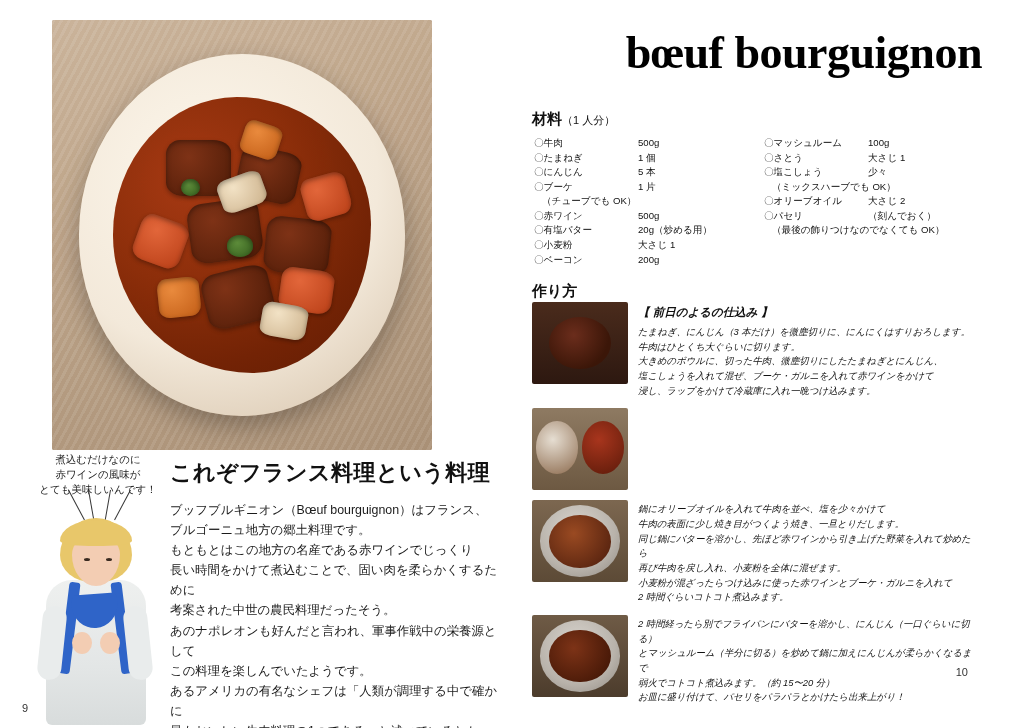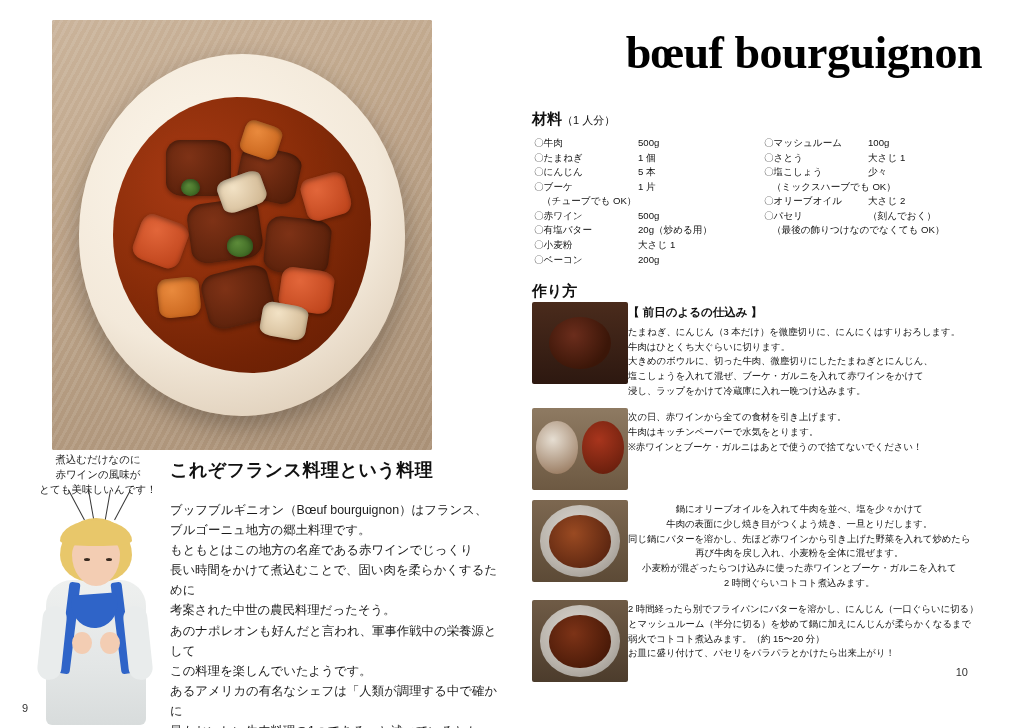--- a/index.html
+++ b/index.html
@@ -71,21 +71,21 @@
   .hero-photo .mat-lines {
     position: absolute; inset: 0;
     background-image: repeating-linear-gradient(118deg, rgba(255,255,255,0.05) 0 3px, rgba(0,0,0,0.05) 3px 7px);
     mix-blend-mode: overlay;
   }
 
   .headline-jp {
     position: absolute;
     left: 170px; top: 458px;
     width: 330px;
-    font-size: 18px;
+    font-size: 22px;
     font-weight: 700;
     letter-spacing: 0.5px;
     color: #111;
   }
   .body-jp {
     position: absolute;
     left: 170px; top: 500px;
     width: 335px;
     font-size: 12.4px;
     line-height: 1.62;
@@ -222,21 +222,23 @@
   .ing-row .qt { white-space: nowrap; }
   .ing-note { padding-left: 8px; color: #111; }
 
   .steps {
     position: absolute;
     left: 50px; top: 302px;
     width: 448px;
   }
   .step {
     display: flex;
+    gap: 10px;
     margin-bottom: 10px;
+    font-style: italic;
   }
   .step-photo {
     width: 96px; height: 82px;
     flex: 0 0 96px;
     border-radius: 2px;
     overflow: hidden;
     position: relative;
     background: #6b4a33;
   }
   .step-photo .pot {
@@ -435,34 +437,29 @@
 塩こしょうを入れて混ぜ、ブーケ・ガルニを入れて赤ワインをかけて
 浸し、ラップをかけて冷蔵庫に入れ一晩つけ込みます。</p>
         </div>
       </div>
 
       <div class="step">
         <div class="step-photo sp2">
           <div class="pot" style="left:4%;top:16%;width:44%;height:64%;background:radial-gradient(circle at 40% 35%,#e6ded2,#8c6a4d);"></div>
           <div class="pot" style="left:52%;top:16%;width:44%;height:64%;background:radial-gradient(circle at 40% 35%,#a8351d,#5c1a09);"></div>
         </div>
-        <div class="step-text">
-          <p style="white-space:pre-line;">次の日、赤ワインから全ての食材を引き上げます。
-牛肉はキッチンペーパーで水気をとります。
-※赤ワインとブーケ・ガルニはあとで使うので捨てないでください！</p>
-        </div>
       </div>
 
       <div class="step">
         <div class="step-photo sp3">
           <div class="pot"></div>
           <div class="inner"></div>
         </div>
         <div class="step-text">
-          <p style="white-space:pre-line;text-align:center;">鍋にオリーブオイルを入れて牛肉を並べ、塩を少々かけて
+          <p style="white-space:pre-line;">鍋にオリーブオイルを入れて牛肉を並べ、塩を少々かけて
 牛肉の表面に少し焼き目がつくよう焼き、一旦とりだします。
 同じ鍋にバターを溶かし、先ほど赤ワインから引き上げた野菜を入れて炒めたら
 再び牛肉を戻し入れ、小麦粉を全体に混ぜます。
 小麦粉が混ざったらつけ込みに使った赤ワインとブーケ・ガルニを入れて
 2 時間ぐらいコトコト煮込みます。</p>
         </div>
       </div>
 
       <div class="step">
         <div class="step-photo sp4">

